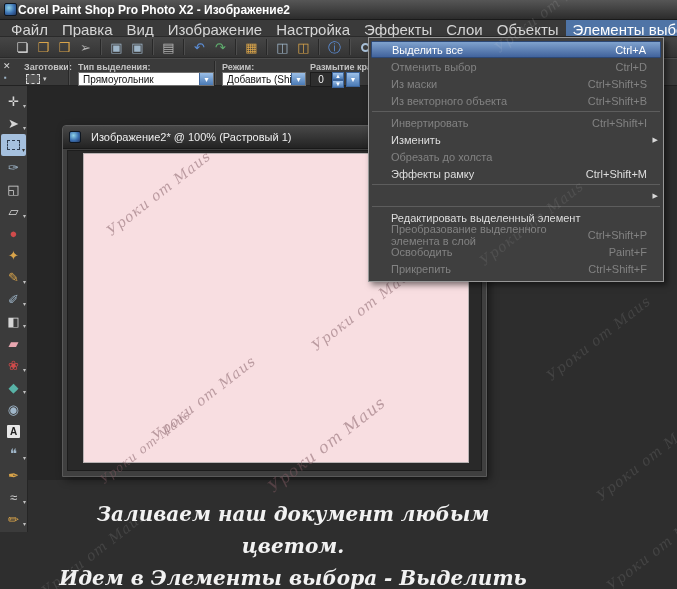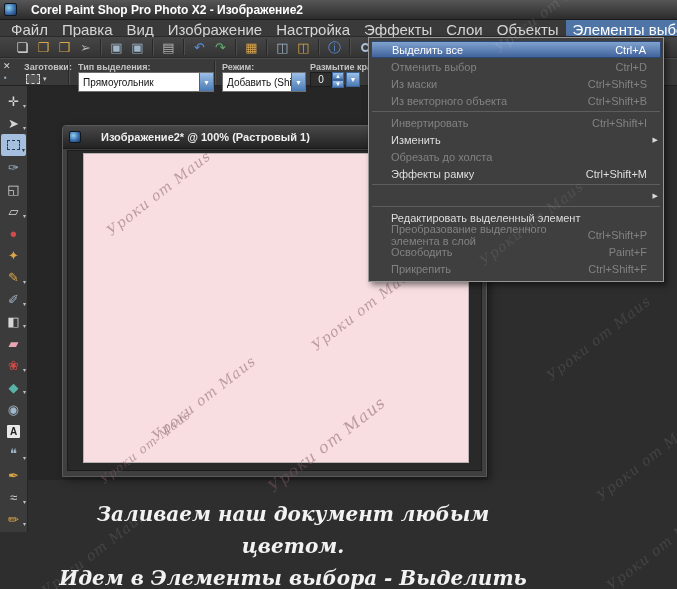--- a/index.html
+++ b/index.html
@@ -8,21 +8,21 @@
     position:relative; overflow:hidden;
     background:#262626;
     font-family:"Liberation Sans", sans-serif;
     -webkit-font-smoothing:antialiased;
   }
 
   
   .titlebar {
     position:absolute; left:0; top:0; width:677px; height:20px;
     background:linear-gradient(#565656,#2c2c2c);
-    display:flex; align-items:center; gap:14px; padding-left:4px;
+    display:flex; align-items:center; gap:1px; padding-left:4px;
     color:#ffffff; font-size:12px; font-weight:bold;
     border-bottom:1px solid #1a1a1a;
   }
   .appicon {
     width:13px; height:13px; border-radius:2px; flex:0 0 auto;
     background:radial-gradient(circle at 35% 35%, #8fd3e8, #3a6fb0 55%, #23355c);
     border:1px solid #0e1620;
   }
 
   
@@ -64,21 +64,21 @@
   .ob-close { position:absolute; left:3px; top:2px; font-size:9px; color:#d9d9d9; }
   .ob-pin   { position:absolute; left:4px; top:14px; font-size:8px; color:#9fb6c9; }
   .ob-label { position:absolute; top:3px; font-weight:bold; color:#c4c4c4; white-space:nowrap; }
   .ob-sep { position:absolute; top:2px; height:24px; width:2px;
     border-left:1px solid #282828; border-right:1px solid #4d4d4d; }
   .preset-btn { position:absolute; left:26px; top:13px; width:30px; height:13px;
     display:flex; align-items:center; gap:3px; }
   .preset-ic { width:14px; height:10px; border:1px dashed #d8d8d8; background:#555; }
   .ddarrow-sm { font-size:7px; color:#cfcfcf; }
   .combo {
-    position:absolute; top:13px; height:20px; background:#ffffff;
+    position:absolute; top:13px; height:14px; background:#ffffff;
     border:1px solid #6f6f6f; display:flex; align-items:center;
     font-size:10px; color:#111; padding-left:4px;
   }
   .combo .val { flex:1 1 auto; white-space:nowrap; overflow:hidden; }
   .combo .btn {
     flex:0 0 14px; align-self:stretch; display:flex; align-items:center; justify-content:center;
     background:linear-gradient(#9cc0e8,#4a7ab5); color:#fff; font-size:8px;
     border-left:1px solid #3c649a;
   }
   .spin-val { position:absolute; top:13px; width:22px; height:15px;
@@ -109,23 +109,23 @@
   .t-text { width:13px; height:13px; background:#e8e8e8; color:#222; font-size:10px;
     font-weight:bold; display:flex; align-items:center; justify-content:center; border-radius:1px; }
 
   
   .docwin {
     position:absolute; left:62px; top:125px; width:425px; height:352px;
     background:#3f3f3f; border:1px solid #5a5a5a; border-radius:4px 4px 0 0;
     box-shadow:3px 3px 8px rgba(0,0,0,.45);
   }
   .doc-title {
-    height:23px; display:flex; align-items:center; gap:20px; padding-left:6px;
+    height:23px; display:flex; align-items:center; gap:10px; padding-left:6px;
     background:linear-gradient(#484848,#232323);
-    color:#efefef; font-size:11px; font-weight:bold;
+    color:#efefef; font-size:11px; font-weight:normal;
     border-radius:3px 3px 0 0; border-bottom:1px solid #191919;
   }
   .doc-body { position:absolute; left:4px; top:24px; right:4px; bottom:5px;
     background:#292929; border:1px solid #1d1d1d; }
   .canvas { position:absolute; left:20px; top:27px; width:386px; height:310px;
     background:#f8dee1; border:1px solid #b9b2b3; }
 
   
   .ctxmenu {
     position:absolute; left:368px; top:37px; width:296px; height:245px;

